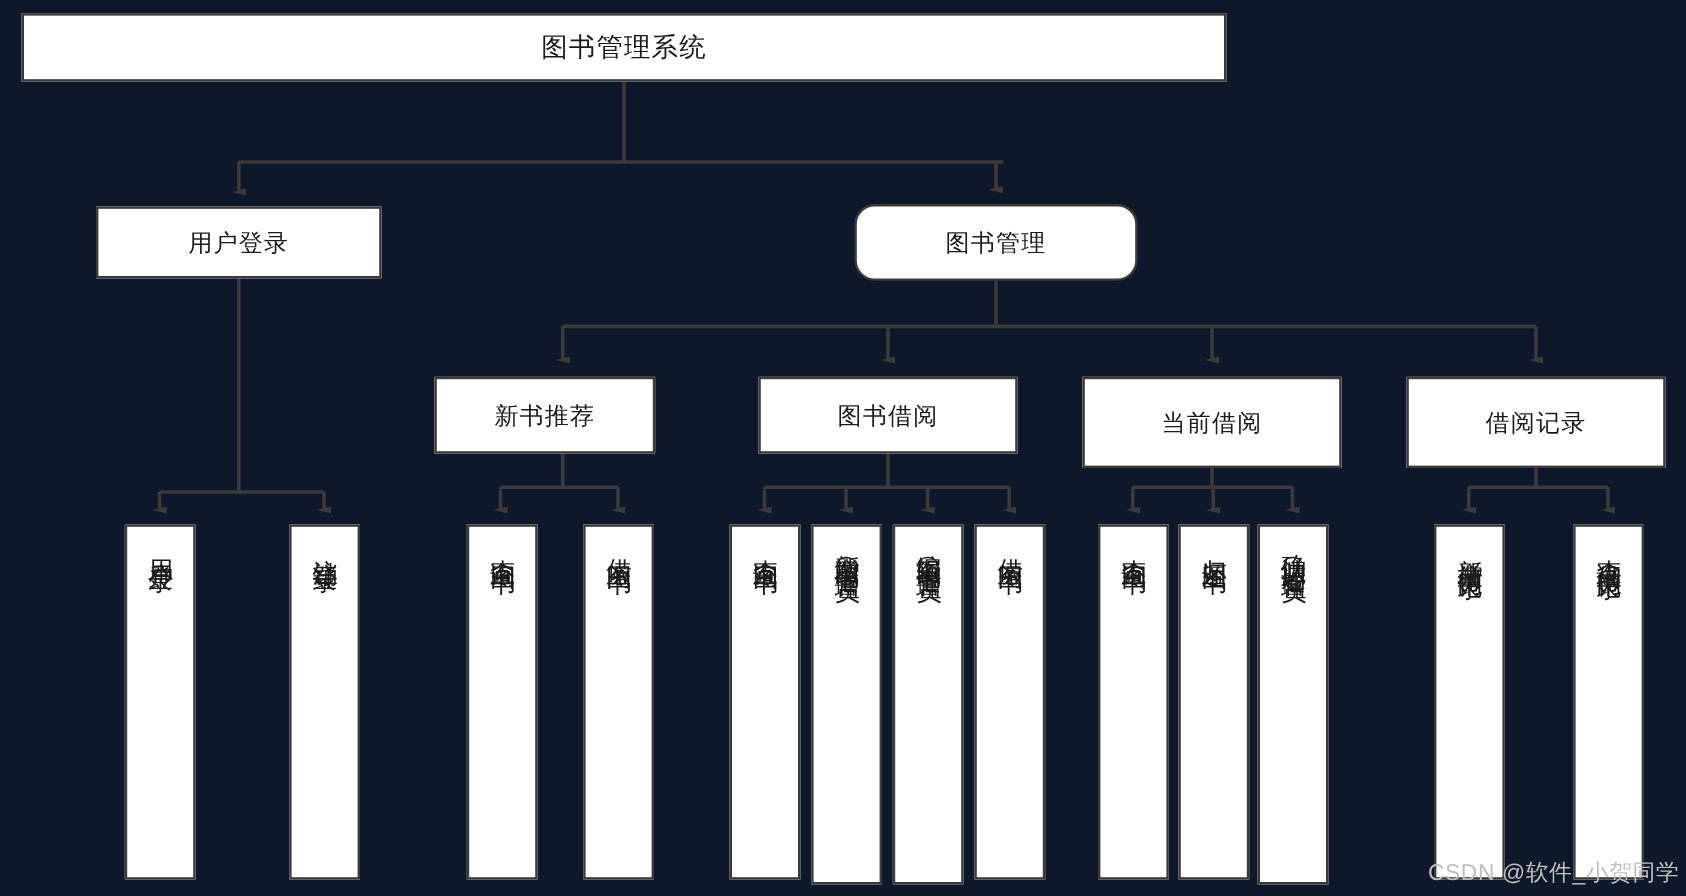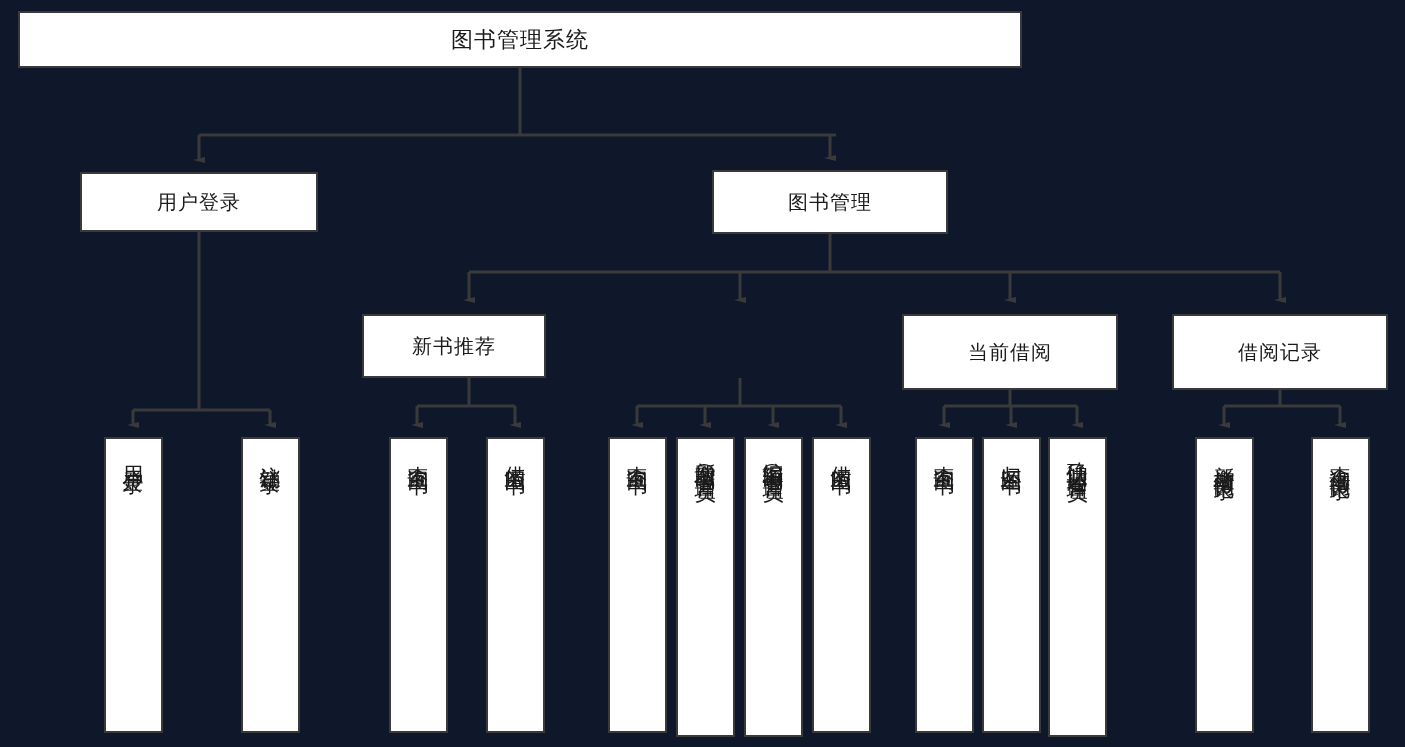--- a/index.html
+++ b/index.html
@@ -130,27 +130,30 @@
     </g>
   </svg>
 
   <div class="node root" style="left:18px; top:11px; width:1004px; height:57px;">
     <span>图书管理系统</span>
   </div>
 
   <div class="node l1" style="left:80px; top:172px; width:238px; height:60px;">
     <span>用户登录</span>
   </div>
-  <div class="node l1" style="left:712px; top:170px; width:236px; height:64px;">
+  <div class="node l1" style="left:712px; top:170px; width:236px; height:64px;border-radius:17px;">
     <span>图书管理</span>
   </div>
 
   <div class="node l2" style="left:362px; top:314px; width:184px; height:64px;">
     <span>新书推荐</span>
   </div>
+  <div class="node l2" style="left:632px; top:314px; width:216px; height:64px;">
+    <span>图书借阅</span>
+  </div>
   <div class="node l2" style="left:902px; top:314px; width:216px; height:76px;">
     <span>当前借阅</span>
   </div>
   <div class="node l2" style="left:1172px; top:314px; width:216px; height:76px;">
     <span>借阅记录</span>
   </div>
 
   <div class="node leaf" style="left:104px; top:437px; width:59px; height:296px;">
     <span class="vtext">用户登录</span>
   </div>
@@ -188,14 +191,15 @@
     <span class="vtext">确认归还（管理员）</span>
   </div>
 
   <div class="node leaf" style="left:1195px; top:437px; width:59px; height:296px;">
     <span class="vtext">新增借阅记录</span>
   </div>
   <div class="node leaf" style="left:1311px; top:437px; width:59px; height:296px;">
     <span class="vtext">查询借阅记录</span>
   </div>
 
+  <div class="watermark" style="left:1190px; top:714px;">CSDN @软件_小贺同学</div>
 
 </div>
 
 </body></html>

